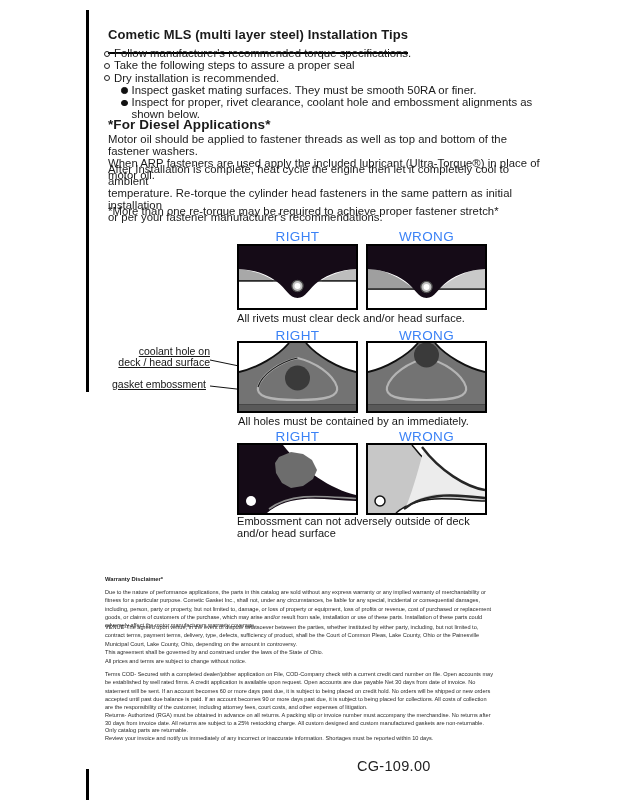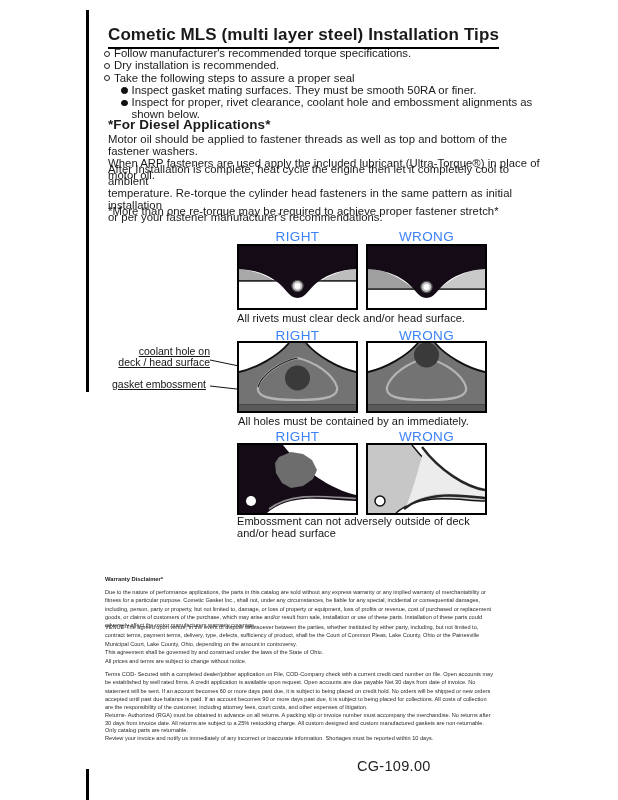--- a/index.html
+++ b/index.html
@@ -1,21 +1,21 @@
 <!DOCTYPE html>
 <html><head>
 <meta charset="utf-8">
 <style>
   html,body{margin:0;padding:0;background:#ffffff;}
   #page{position:relative;width:618px;height:800px;background:#ffffff;overflow:hidden;
         font-family:"Liberation Sans","DejaVu Sans",sans-serif;color:#1a1a1a;}
   .abs{position:absolute;}
   .ml{white-space:pre-line;}
   
-  .title{font-size:17px;font-weight:bold;border-bottom:2px solid #000;padding-bottom:2px;display:inline-block;letter-spacing:.1px;}
+  .title{font-size:13px;font-weight:bold;border-bottom:2px solid #000;padding-bottom:10px;display:inline-block;letter-spacing:.1px;}
   
   .blist{font-size:11.4px;line-height:12.3px;}
   .brow{display:flex;align-items:flex-start;}
   .brow.sub{margin-left:17px;}
   .bm{flex:0 0 auto;width:4px;height:4px;border:1px solid #222;border-radius:50%;margin:3.5px 4px 0 0;}
   .bm.fill{background:#111;border-color:#111;width:4.5px;height:4.5px;}
   
   .h2{font-size:13.5px;font-weight:bold;letter-spacing:.1px;}
   .body{font-size:11.3px;line-height:11.9px;letter-spacing:.05px;}
   
@@ -41,25 +41,25 @@
     <span class="title">Cometic MLS (multi layer steel) Installation Tips</span>
   </div>
 
   <div class="abs blist" style="left:104px;top:47px;width:440px;">
     <div class="brow">
         <span class="bm"></span>
         <span>Follow manufacturer's recommended torque specifications.</span>
       </div>
     <div class="brow">
         <span class="bm"></span>
-        <span>Dry installation is recommended.</span>
+        <span>Take the following steps to assure a proper seal</span>
       </div>
     <div class="brow">
         <span class="bm"></span>
-        <span>Take the following steps to assure a proper seal</span>
+        <span>Dry installation is recommended.</span>
       </div>
     <div class="brow sub">
         <span class="bm fill"></span>
         <span>Inspect gasket mating surfaces.  They must be smooth 50RA or finer.</span>
       </div>
     <div class="brow sub">
         <span class="bm fill"></span>
         <span>Inspect for proper, rivet clearance, coolant hole and embossment alignments as shown below.</span>
       </div>
   </div>

